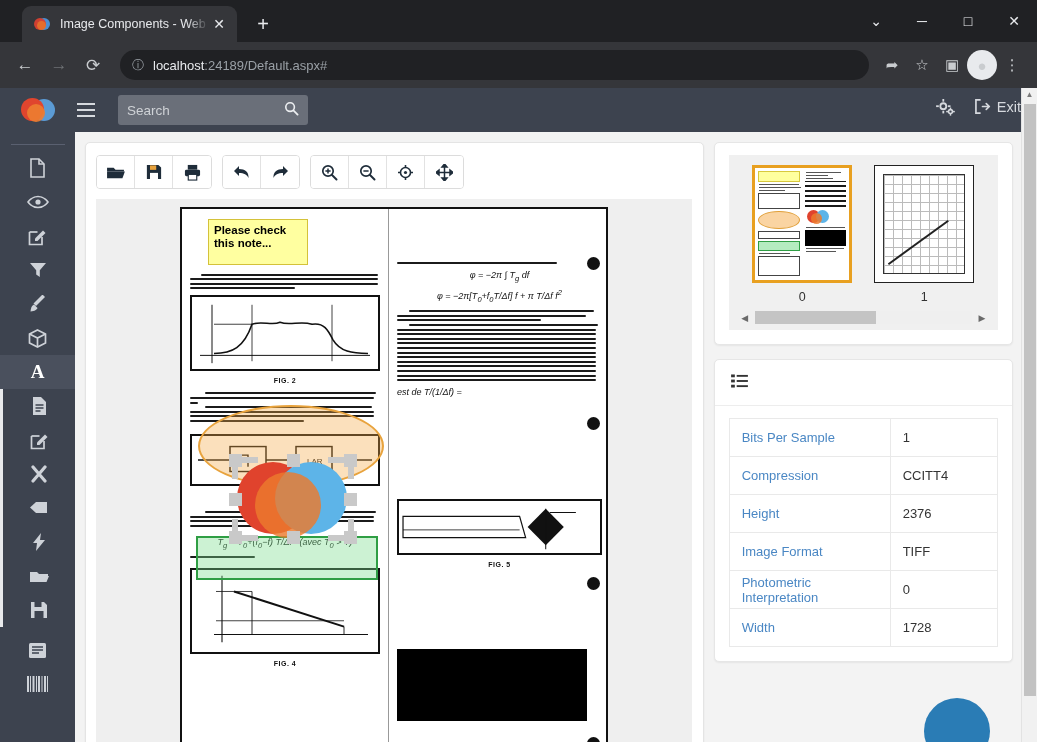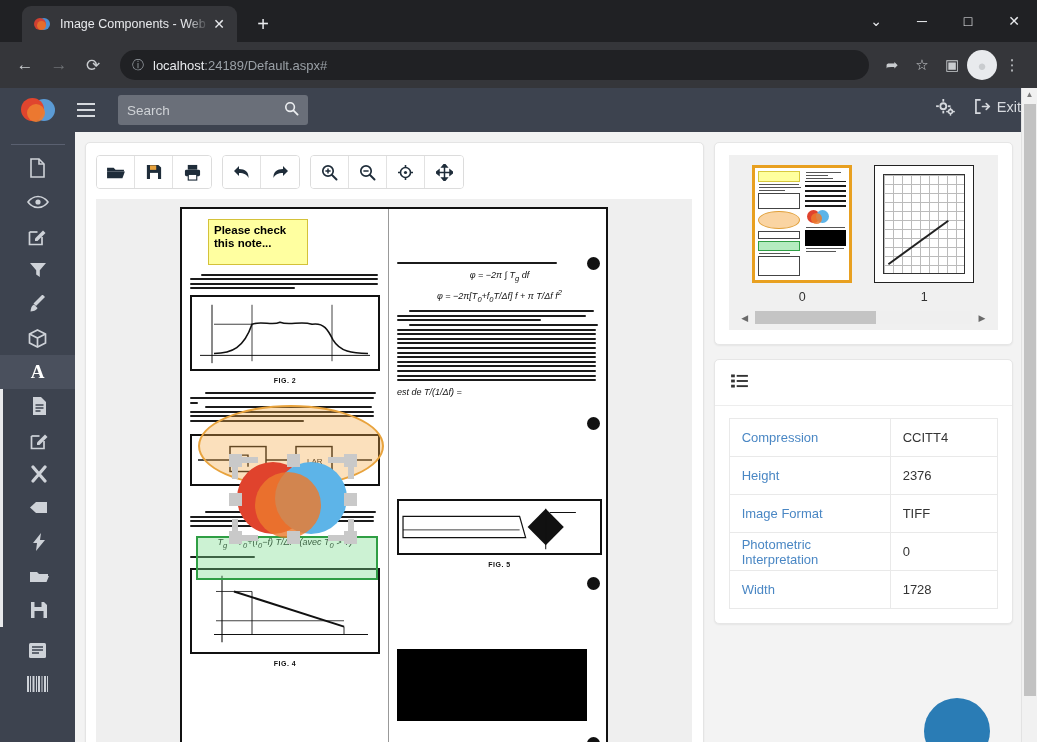--- a/index.html
+++ b/index.html
@@ -649,20 +649,24 @@
                     <rect x="6" y="6.5" width="12" height="2"></rect>
                     <rect x="6" y="12" width="12" height="2"></rect>
                   </g>
                 </svg>
             </span>
           </div>
           <div class="card-body">
             <table class="props">
                 <tbody id="props-body">
                   <tr>
+                    <td class="k">Bits Per Sample</td>
+                    <td class="v">1</td>
+                  </tr>
+                  <tr>
                     <td class="k">Compression</td>
                     <td class="v">CCITT4</td>
                   </tr>
                   <tr>
                     <td class="k">Height</td>
                     <td class="v">2376</td>
                   </tr>
                   <tr>
                     <td class="k">Image Format</td>
                     <td class="v">TIFF</td>

